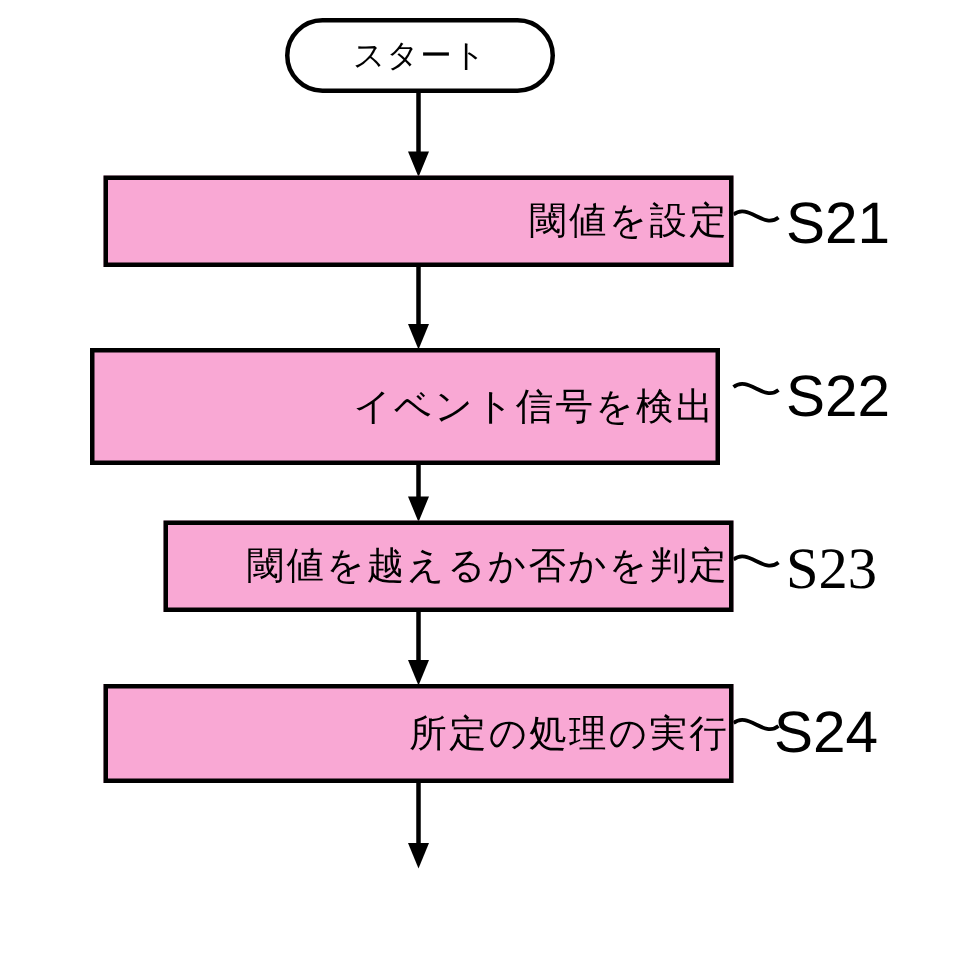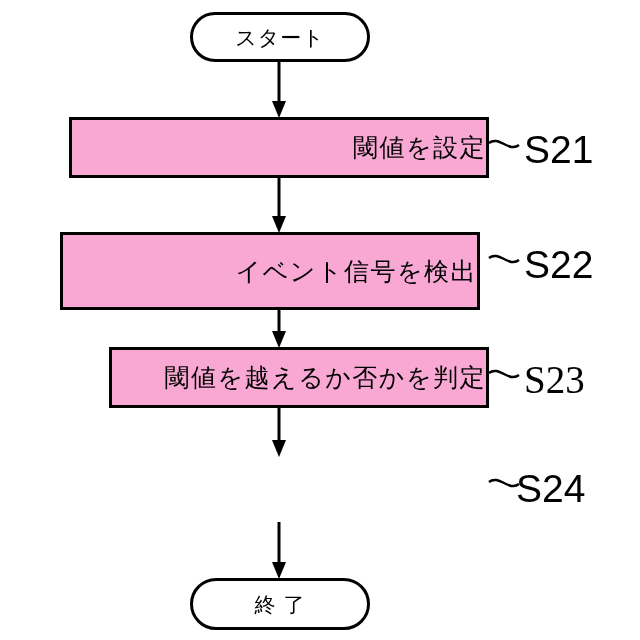--- a/index.html
+++ b/index.html
@@ -110,19 +110,19 @@
   <div class="process-box" style="left:60px; top:232px; width:420px; height:78px;">
     <span class="box-label">イベント信号を検出</span>
   </div>
   <div class="step-tag" style="left:524px; top:245px;">S22</div>
 
   <div class="process-box" style="left:69px; top:347px; width:380px; height:61px;margin-left:40px;">
     <span class="box-label">閾値を越えるか否かを判定</span>
   </div>
   <div class="step-tag" style="left:524px; top:360px;font-family:Liberation Serif, serif;">S23</div>
 
+  <div class="process-box" style="left:69px; top:456px; width:420px; height:66px;">
+    <span class="box-label">所定の処理の実行</span>
+  </div>
   <div class="step-tag" style="left:516px; top:469px;">S24</div>
 
-  <div class="terminator" style="left:190px; top:578px; width:180px; height:52px;">
-    <span class="term-label">終 了</span>
-  </div>
 
 </div>
 
 </body></html>

